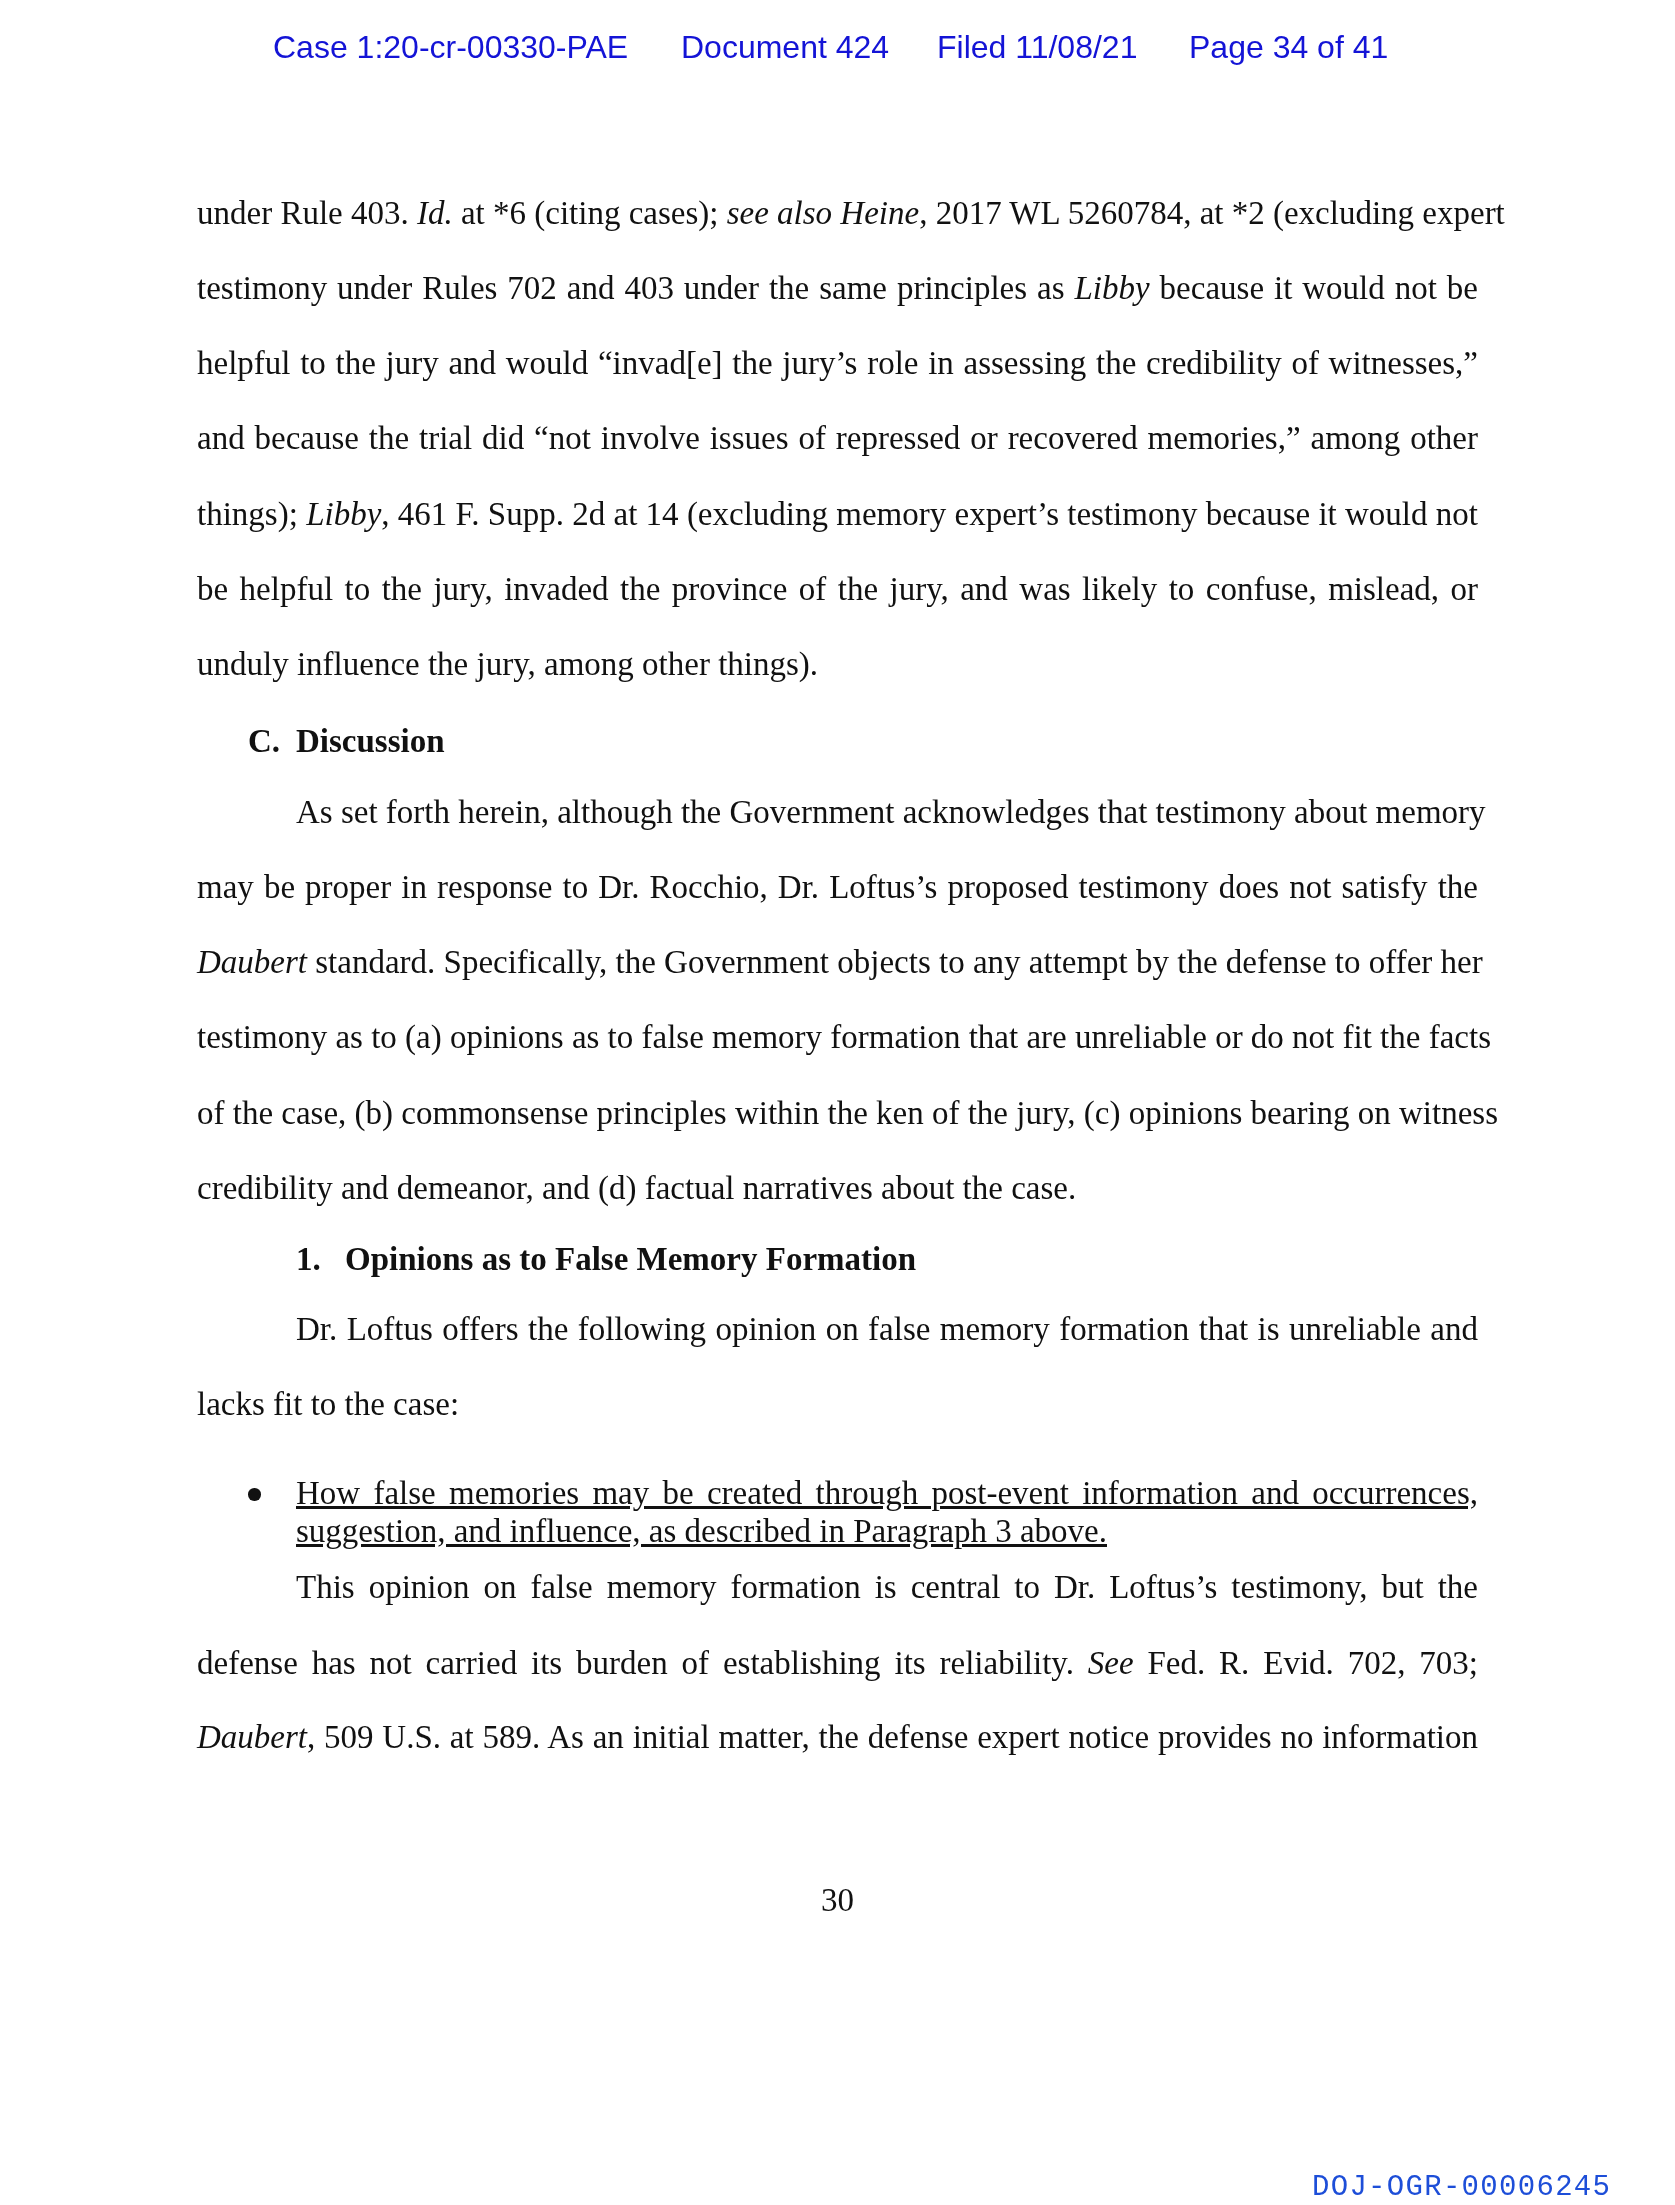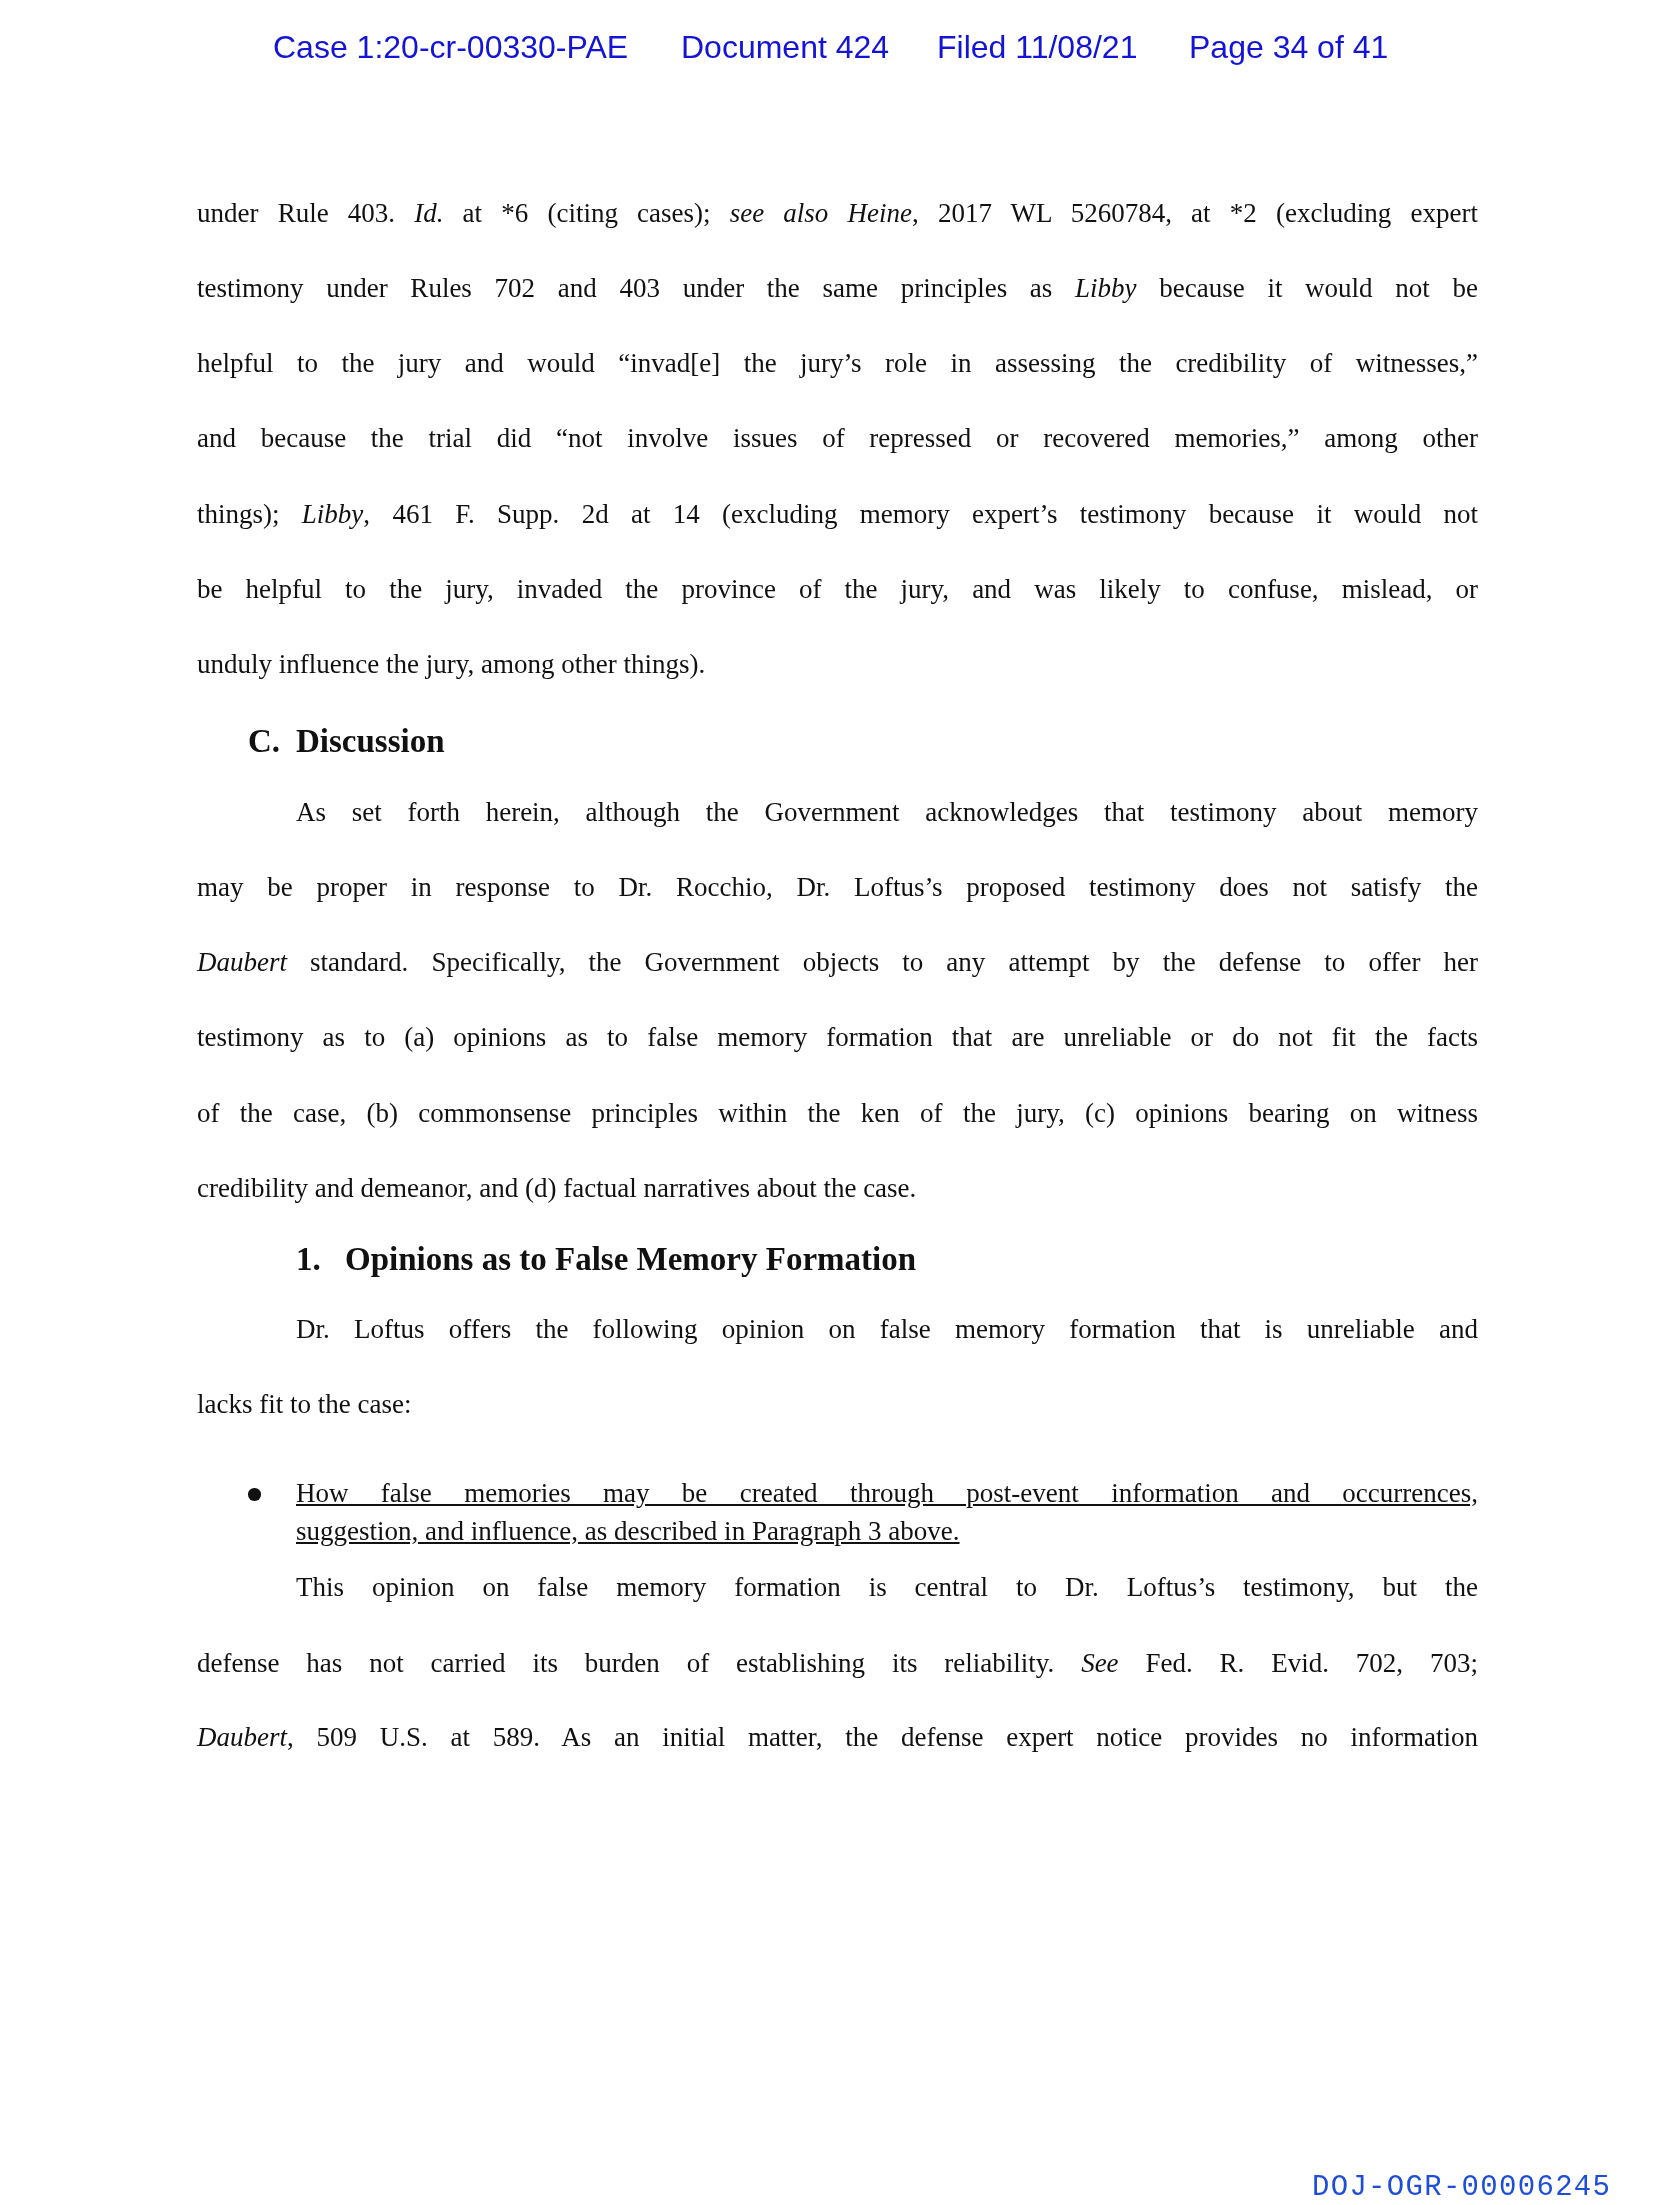--- a/index.html
+++ b/index.html
@@ -8,21 +8,21 @@
 
   .ecf-header {
     position: absolute; left: 0; top: 29px; width: 1675px; height: 39px;
     font-family: "Liberation Sans", sans-serif; font-size: 32px; color: #1414d6;
     white-space: nowrap;
   }
   .ecf-header span { position: absolute; top: 0; }
 
   .line {
     position: absolute; left: 197px; width: 1281px;
-    font-family: "Liberation Serif", serif; font-size: 27px; color: #111;
+    font-family: "Liberation Serif", serif; font-size: 33px; color: #111;
     white-space: nowrap; line-height: 39px; height: 39px;
     text-align: justify; text-align-last: justify;
   }
   .line.last { text-align-last: left; }
   .line.indent { left: 296px; width: 1182px; }
   .line.bullet-text { left: 296px; width: 1182px; text-decoration: underline; }
   i { font-style: italic; }
   .heading {
     position: absolute; font-family: "Liberation Serif", serif; font-size: 33px;
     font-weight: bold; color: #111; white-space: nowrap; line-height: 39px; height: 39px;
@@ -90,17 +90,18 @@
     <div class="line bullet-text" style="top:1474px">How false memories may be created through post-event information and occurrences,</div>
     <div class="line bullet-text last" style="top:1512px">suggestion, and influence, as described in Paragraph 3 above.</div>
   </div>
 
   <div>
     <div class="line indent" style="top:1568px">This opinion on false memory formation is central to Dr. Loftus’s testimony, but the</div>
     <div class="line" style="top:1644px"><span>defense has not carried its burden of establishing its reliability.  </span><i>See</i><span> Fed. R. Evid. 702, 703;</span></div>
     <div class="line" style="top:1718px"><span></span><i>Daubert</i><span>, 509 U.S. at 589.  As an initial matter, the defense expert notice provides no information</span></div>
   </div>
 
+  <div class="page-number" style="top:1881px">30</div>
 
   <div class="bates">DOJ-OGR-00006245</div>
 
 </div>
 
 
 </body></html>

